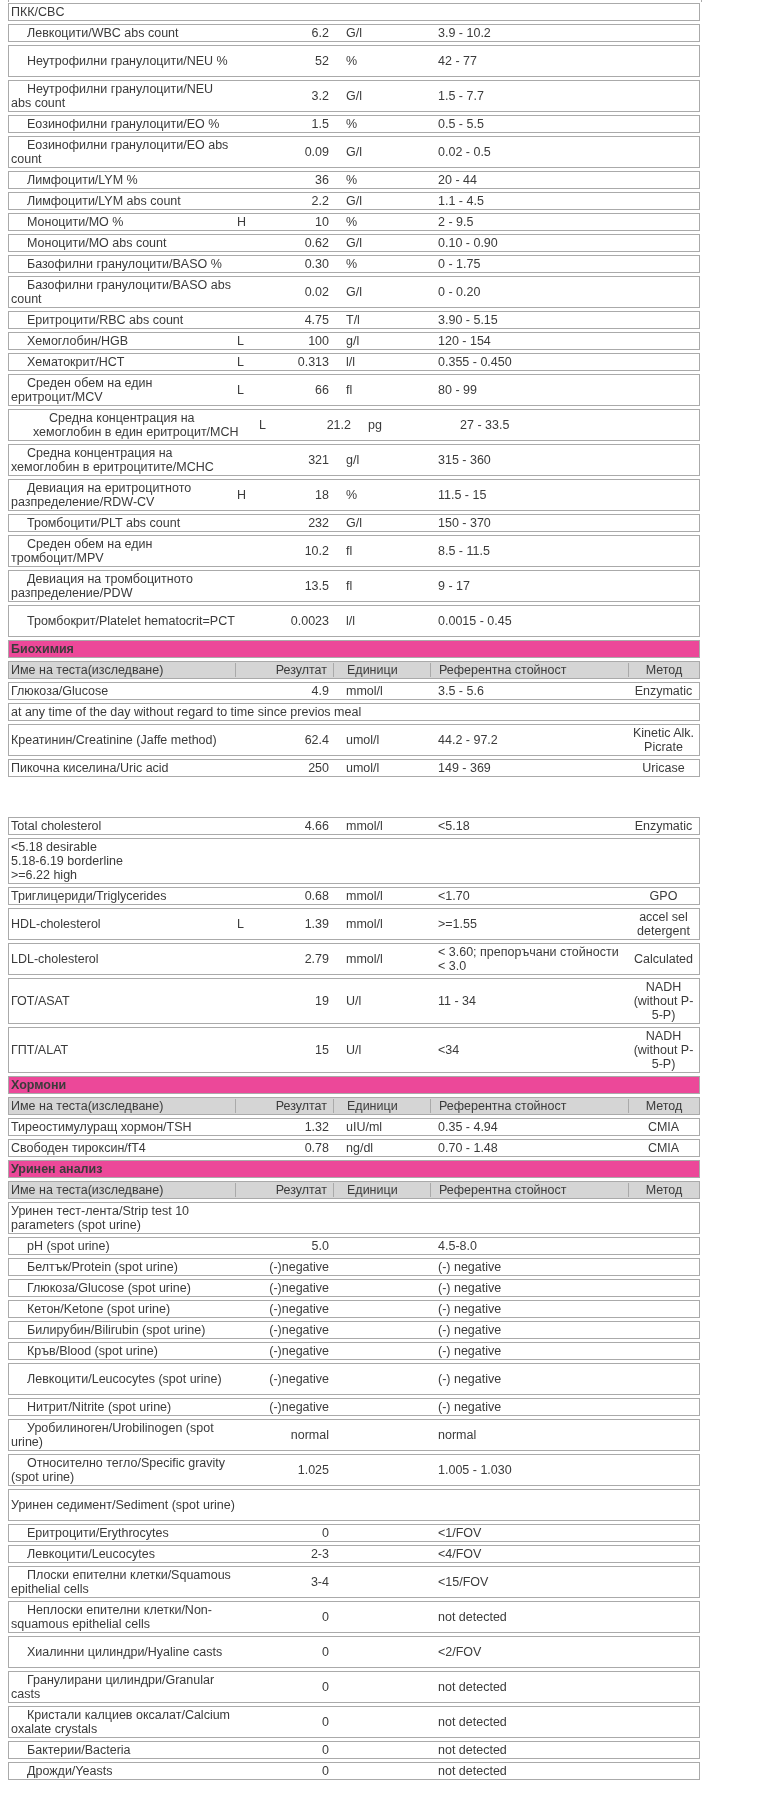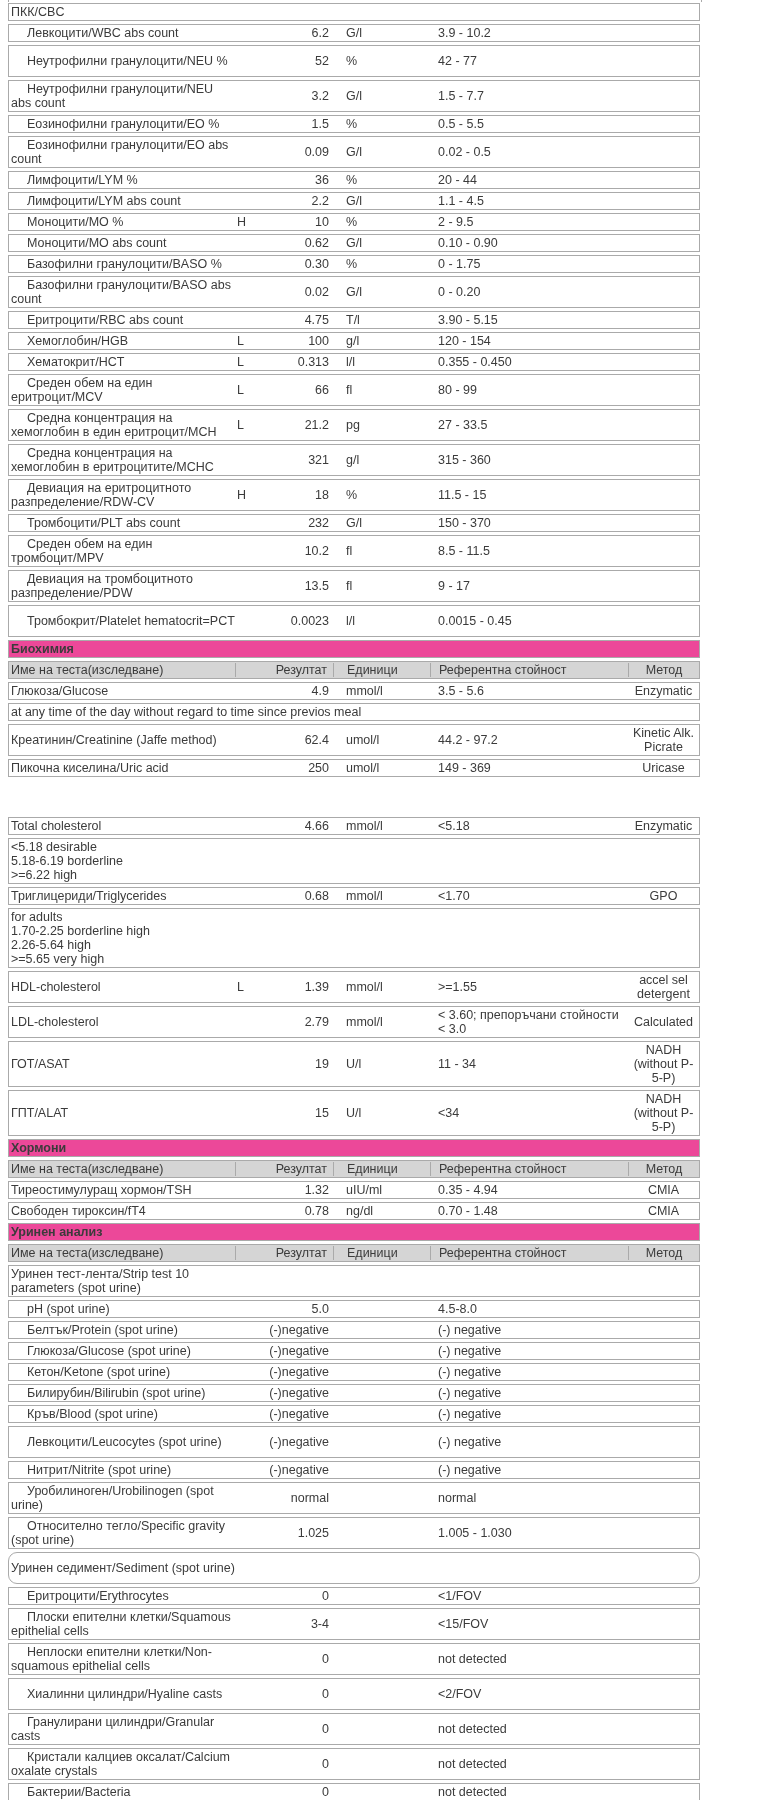--- a/index.html
+++ b/index.html
@@ -195,21 +195,21 @@
     <div class="row data" style="min-height: 32px;">
       <span class="c name ind">Среден обем на един еритроцит/MCV</span>
       <span class="c zone">
         <span class="flag">L</span>
         <span class="result">66</span>
       </span>
       <span class="c unit">fl</span>
       <span class="c ref">80 - 99</span>
       <span class="c met"></span>
     </div>
-    <div class="row data" style="min-height: 32px;">
+    <div class="row data" style="min-height: 32px; padding-left: 22px;">
       <span class="c name ind">Средна концентрация на хемоглобин в един еритроцит/MCH</span>
       <span class="c zone">
         <span class="flag">L</span>
         <span class="result">21.2</span>
       </span>
       <span class="c unit">pg</span>
       <span class="c ref">27 - 33.5</span>
       <span class="c met"></span>
     </div>
     <div class="row data" style="min-height: 32px;">
@@ -333,26 +333,20 @@
     <div class="row data" style="min-height: 18px;">
       <span class="c name">Триглицериди/Triglycerides</span>
       <span class="c zone">
         <span class="flag"></span>
         <span class="result">0.68</span>
       </span>
       <span class="c unit">mmol/l</span>
       <span class="c ref">&lt;1.70</span>
       <span class="c met">GPO</span>
     </div>
-    <div class="row note" style="min-height: 60px;">
-      <div class="nl">for adults</div>
-      <div class="nl">1.70-2.25 borderline high</div>
-      <div class="nl">2.26-5.64 high</div>
-      <div class="nl">&gt;=5.65 very high</div>
-    </div>
     <div class="row data" style="min-height: 32px;">
       <span class="c name">HDL-cholesterol</span>
       <span class="c zone">
         <span class="flag">L</span>
         <span class="result">1.39</span>
       </span>
       <span class="c unit">mmol/l</span>
       <span class="c ref">&gt;=1.55</span>
       <span class="c met">accel sel detergent</span>
     </div>
@@ -529,38 +523,48 @@
     <div class="row data" style="min-height: 32px;">
       <span class="c name ind">Относително тегло/Specific gravity (spot urine)</span>
       <span class="c zone">
         <span class="flag"></span>
         <span class="result">1.025</span>
       </span>
       <span class="c unit"></span>
       <span class="c ref">1.005 - 1.030</span>
       <span class="c met"></span>
     </div>
-    <div class="row data" style="min-height: 32px; border-radius: 9px;">
+    <div class="row data" style="min-height: 32px;">
       <span class="c name">Уринен седимент/Sediment (spot urine)</span>
       <span class="c zone">
         <span class="flag"></span>
         <span class="result"></span>
       </span>
       <span class="c unit"></span>
       <span class="c ref"></span>
       <span class="c met"></span>
     </div>
     <div class="row data" style="min-height: 18px;">
       <span class="c name ind">Еритроцити/Erythrocytes</span>
       <span class="c zone">
         <span class="flag"></span>
         <span class="result">0</span>
       </span>
       <span class="c unit"></span>
       <span class="c ref">&lt;1/FOV</span>
+      <span class="c met"></span>
+    </div>
+    <div class="row data" style="min-height: 18px;">
+      <span class="c name ind">Левкоцити/Leucocytes</span>
+      <span class="c zone">
+        <span class="flag"></span>
+        <span class="result">2-3</span>
+      </span>
+      <span class="c unit"></span>
+      <span class="c ref">&lt;4/FOV</span>
       <span class="c met"></span>
     </div>
     <div class="row data" style="min-height: 32px;">
       <span class="c name ind">Плоски епителни клетки/Squamous epithelial cells</span>
       <span class="c zone">
         <span class="flag"></span>
         <span class="result">3-4</span>
       </span>
       <span class="c unit"></span>
       <span class="c ref">&lt;15/FOV</span>

